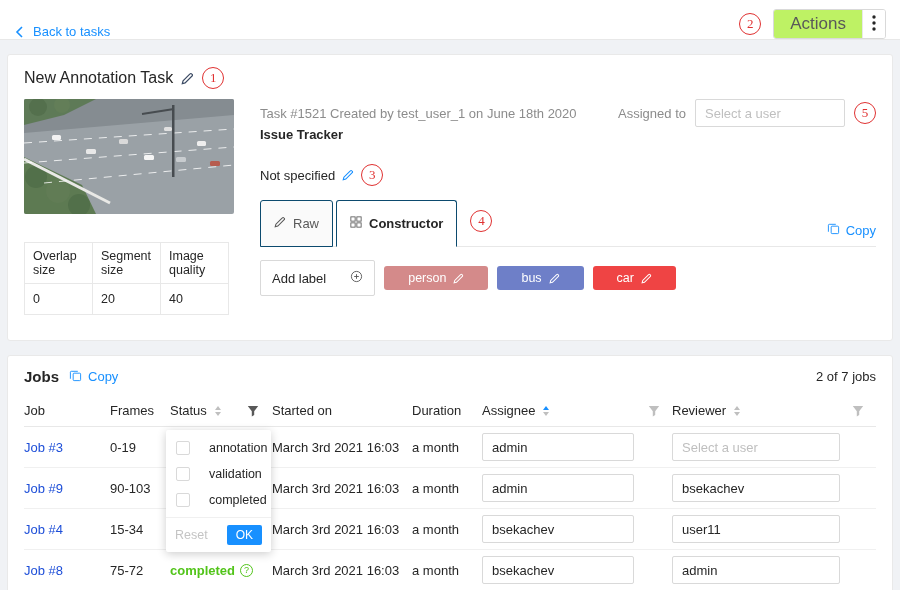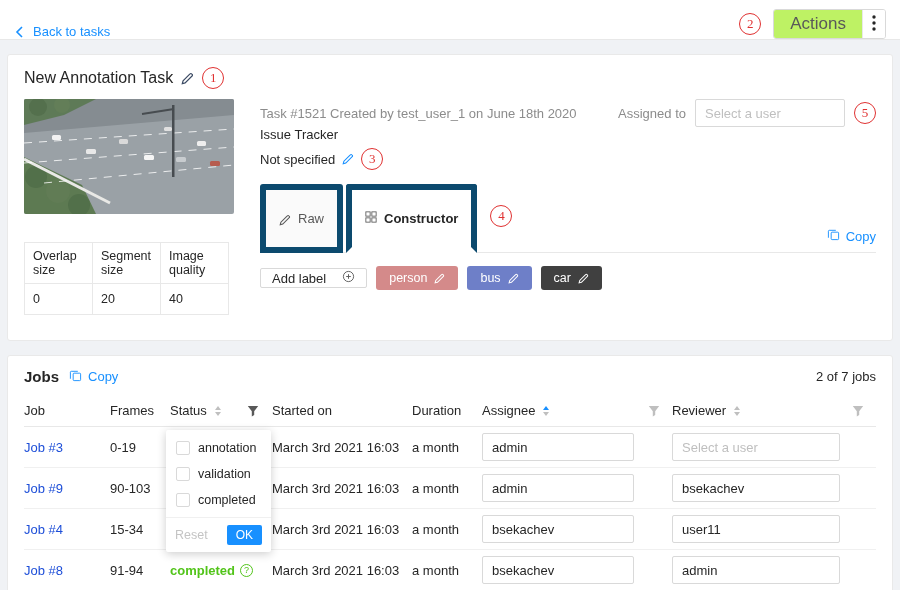--- a/index.html
+++ b/index.html
@@ -41,33 +41,33 @@
     padding:6px 8px;font-size:12.5px;width:68px;color:#262626;vertical-align:top}
   .params-table td{padding:8px 8px}
   .task-right{flex:1;min-width:0}
   .meta-row{display:flex;align-items:center;}
   .meta-text{flex:1;color:#8c8c8c}
   .assigned{display:flex;align-items:center;gap:9px;color:#8c8c8c}
   .ant-input{border:1px solid #d9d9d9;border-radius:2px;height:28px;padding:0 9px;
     font-size:13px;color:#262626;outline:none;background:#fff;font-family:"Liberation Sans",sans-serif}
   .ant-input::placeholder{color:#bfbfbf}
   .assignee-top{width:150px}
-  .issue-label{font-weight:400;margin-bottom:6px}
+  .issue-label{font-weight:700;margin-bottom:22px}
   .issue-row{display:flex;align-items:center;gap:7px;margin-bottom:14px}
   .tabs-row{display:flex;align-items:flex-end;border-bottom:1px solid #e8e8e8}
-  .tab{display:flex;align-items:flex-end;gap:7px;padding:21px 13px;border:6px solid #0c4a6e;
+  .tab{display:flex;align-items:flex-start;gap:7px;padding:15px 13px;border:1px solid #0c4a6e;
     background:#fafafa;color:#595959;border-radius:3px 3px 0 0;margin-right:3px;margin-bottom:-1px;cursor:pointer}
   .tab.active{background:#fff;border-bottom-color:#fff;color:#262626;font-weight:700}
   .tabs-row .callout{align-self:center;margin:0 0 5px 10px}
   .copy-link{margin-left:auto;color:#1890ff;display:flex;gap:6px;align-items:center;padding-bottom:8px;cursor:pointer}
   .labels-area{padding-top:13px;display:flex;align-items:center;gap:9px}
-  .add-label-btn{display:flex;align-items:center;gap:16px;border:1px solid #d9d9d9;background:#fff;
-    border-radius:2px;height:20px;padding:0 11px;font-size:13px;color:#262626;cursor:pointer;
+  .add-label-btn{display:flex;align-items:center;gap:24px;border:1px solid #d9d9d9;background:#fff;
+    border-radius:2px;height:36px;padding:0 11px;font-size:13px;color:#262626;cursor:pointer;
     font-family:"Liberation Sans",sans-serif}
-  .chip{display:inline-flex;align-items:center;gap:7px;height:24px;padding:0 13px;
+  .chip{display:inline-flex;align-items:center;gap:7px;height:24px;padding:0 24px;
     border-radius:3px;color:#fff;font-size:12.5px;cursor:pointer}
   
   .jobs-head{display:flex;align-items:center;margin-bottom:10px}
   .jobs-title{font-size:15px;font-weight:700;margin-right:10px}
   .jobs-copy{color:#1890ff;display:flex;align-items:center;gap:6px;cursor:pointer}
   .jobs-count{margin-left:auto;color:#262626}
   .jrow{display:grid;grid-template-columns:86px 60px 77px 25px 140px 70px 166px 24px 1fr 24px;
     align-items:center;border-bottom:1px solid #f0f0f0;height:41px}
   .jrow.head{height:32px;border-bottom:1px solid #e8e8e8}
   .jcell{padding-right:6px;display:flex;align-items:center;gap:5px;min-width:0}
@@ -80,21 +80,21 @@
   .caret.down{border-top:4px solid #bfbfbf}
   .sorter.asc .caret.up{border-bottom-color:#1890ff}
   .funnel{display:inline-flex;cursor:pointer}
   .status-completed{font-weight:700}
   .q-icon{width:13px;height:13px;border:1px solid #52c41a;border-radius:50%;color:#52c41a;
     display:inline-flex;align-items:center;justify-content:center;font-size:9px;flex:0 0 auto}
   .q-icon::after{content:"?"}
   
   .filter-dropdown{position:absolute;left:158px;top:74px;width:105px;background:#fff;border-radius:2px;
     box-shadow:0 2px 10px rgba(0,0,0,.2);z-index:10;padding-top:5px}
-  .filter-item{display:flex;align-items:center;gap:8px;padding:6px 10px;font-size:12.5px;cursor:pointer}
+  .filter-item{display:flex;align-items:center;gap:19px;padding:6px 10px;font-size:12.5px;cursor:pointer}
   .checkbox{width:14px;height:14px;border:1px solid #d9d9d9;border-radius:2px;background:#fff;flex:0 0 auto}
   .filter-footer{display:flex;align-items:center;justify-content:space-between;
     border-top:1px solid #f0f0f0;padding:7px 9px;margin-top:4px}
   .reset-link{color:#c4c4c4;font-size:12.5px}
   .ok-btn{background:#1890ff;color:#fff;border:none;border-radius:2px;font-size:12px;
     padding:3px 9px;cursor:pointer;font-family:"Liberation Sans",sans-serif}
 </style>
 </head>
 <body>
 
@@ -253,21 +253,21 @@
           </span>
         </span>
         <span class="chip" style="background-color: rgb(110, 127, 200);">
           <span>bus</span>
           <span class="pencil white">
             <svg width="11" height="11" viewBox="0 0 12 12">
                 <path d="M1.2 10.8l.7-2.6L8.3 1.8a1.1 1.1 0 0 1 1.6 0l.3.3a1.1 1.1 0 0 1 0 1.6L3.8 10.1l-2.6.7z" fill="none" stroke="currentColor" stroke-width="1.1"></path>
               </svg>
           </span>
         </span>
-        <span class="chip" style="background-color: #404040;">
+        <span class="chip" style="background-color: #ef4444;">
           <span>car</span>
           <span class="pencil white">
             <svg width="11" height="11" viewBox="0 0 12 12">
                 <path d="M1.2 10.8l.7-2.6L8.3 1.8a1.1 1.1 0 0 1 1.6 0l.3.3a1.1 1.1 0 0 1 0 1.6L3.8 10.1l-2.6.7z" fill="none" stroke="currentColor" stroke-width="1.1"></path>
               </svg>
           </span>
         </span>
       </div>
     </div>
   </div>
@@ -391,21 +391,21 @@
     <div class="jcell">
         <input class="ant-input cell-input reviewer" value="user11" style="">
       </div>
     <div class="jcell"></div>
   </div>
 
   <div class="jrow">
     <div class="jcell">
         <a class="job-link">Job #8</a>
       </div>
-    <div class="jcell">91-94</div>
+    <div class="jcell">75-72</div>
     <div class="jcell">
       <span class="status-completed" style="color:#52c41a">completed</span>
       <span class="q-icon"></span>
     </div>
     <div class="jcell"></div>
     <div class="jcell">March 3rd 2021 16:03</div>
     <div class="jcell">a month</div>
     <div class="jcell">
         <input class="ant-input cell-input assignee" value="bsekachev" style="">
       </div>

